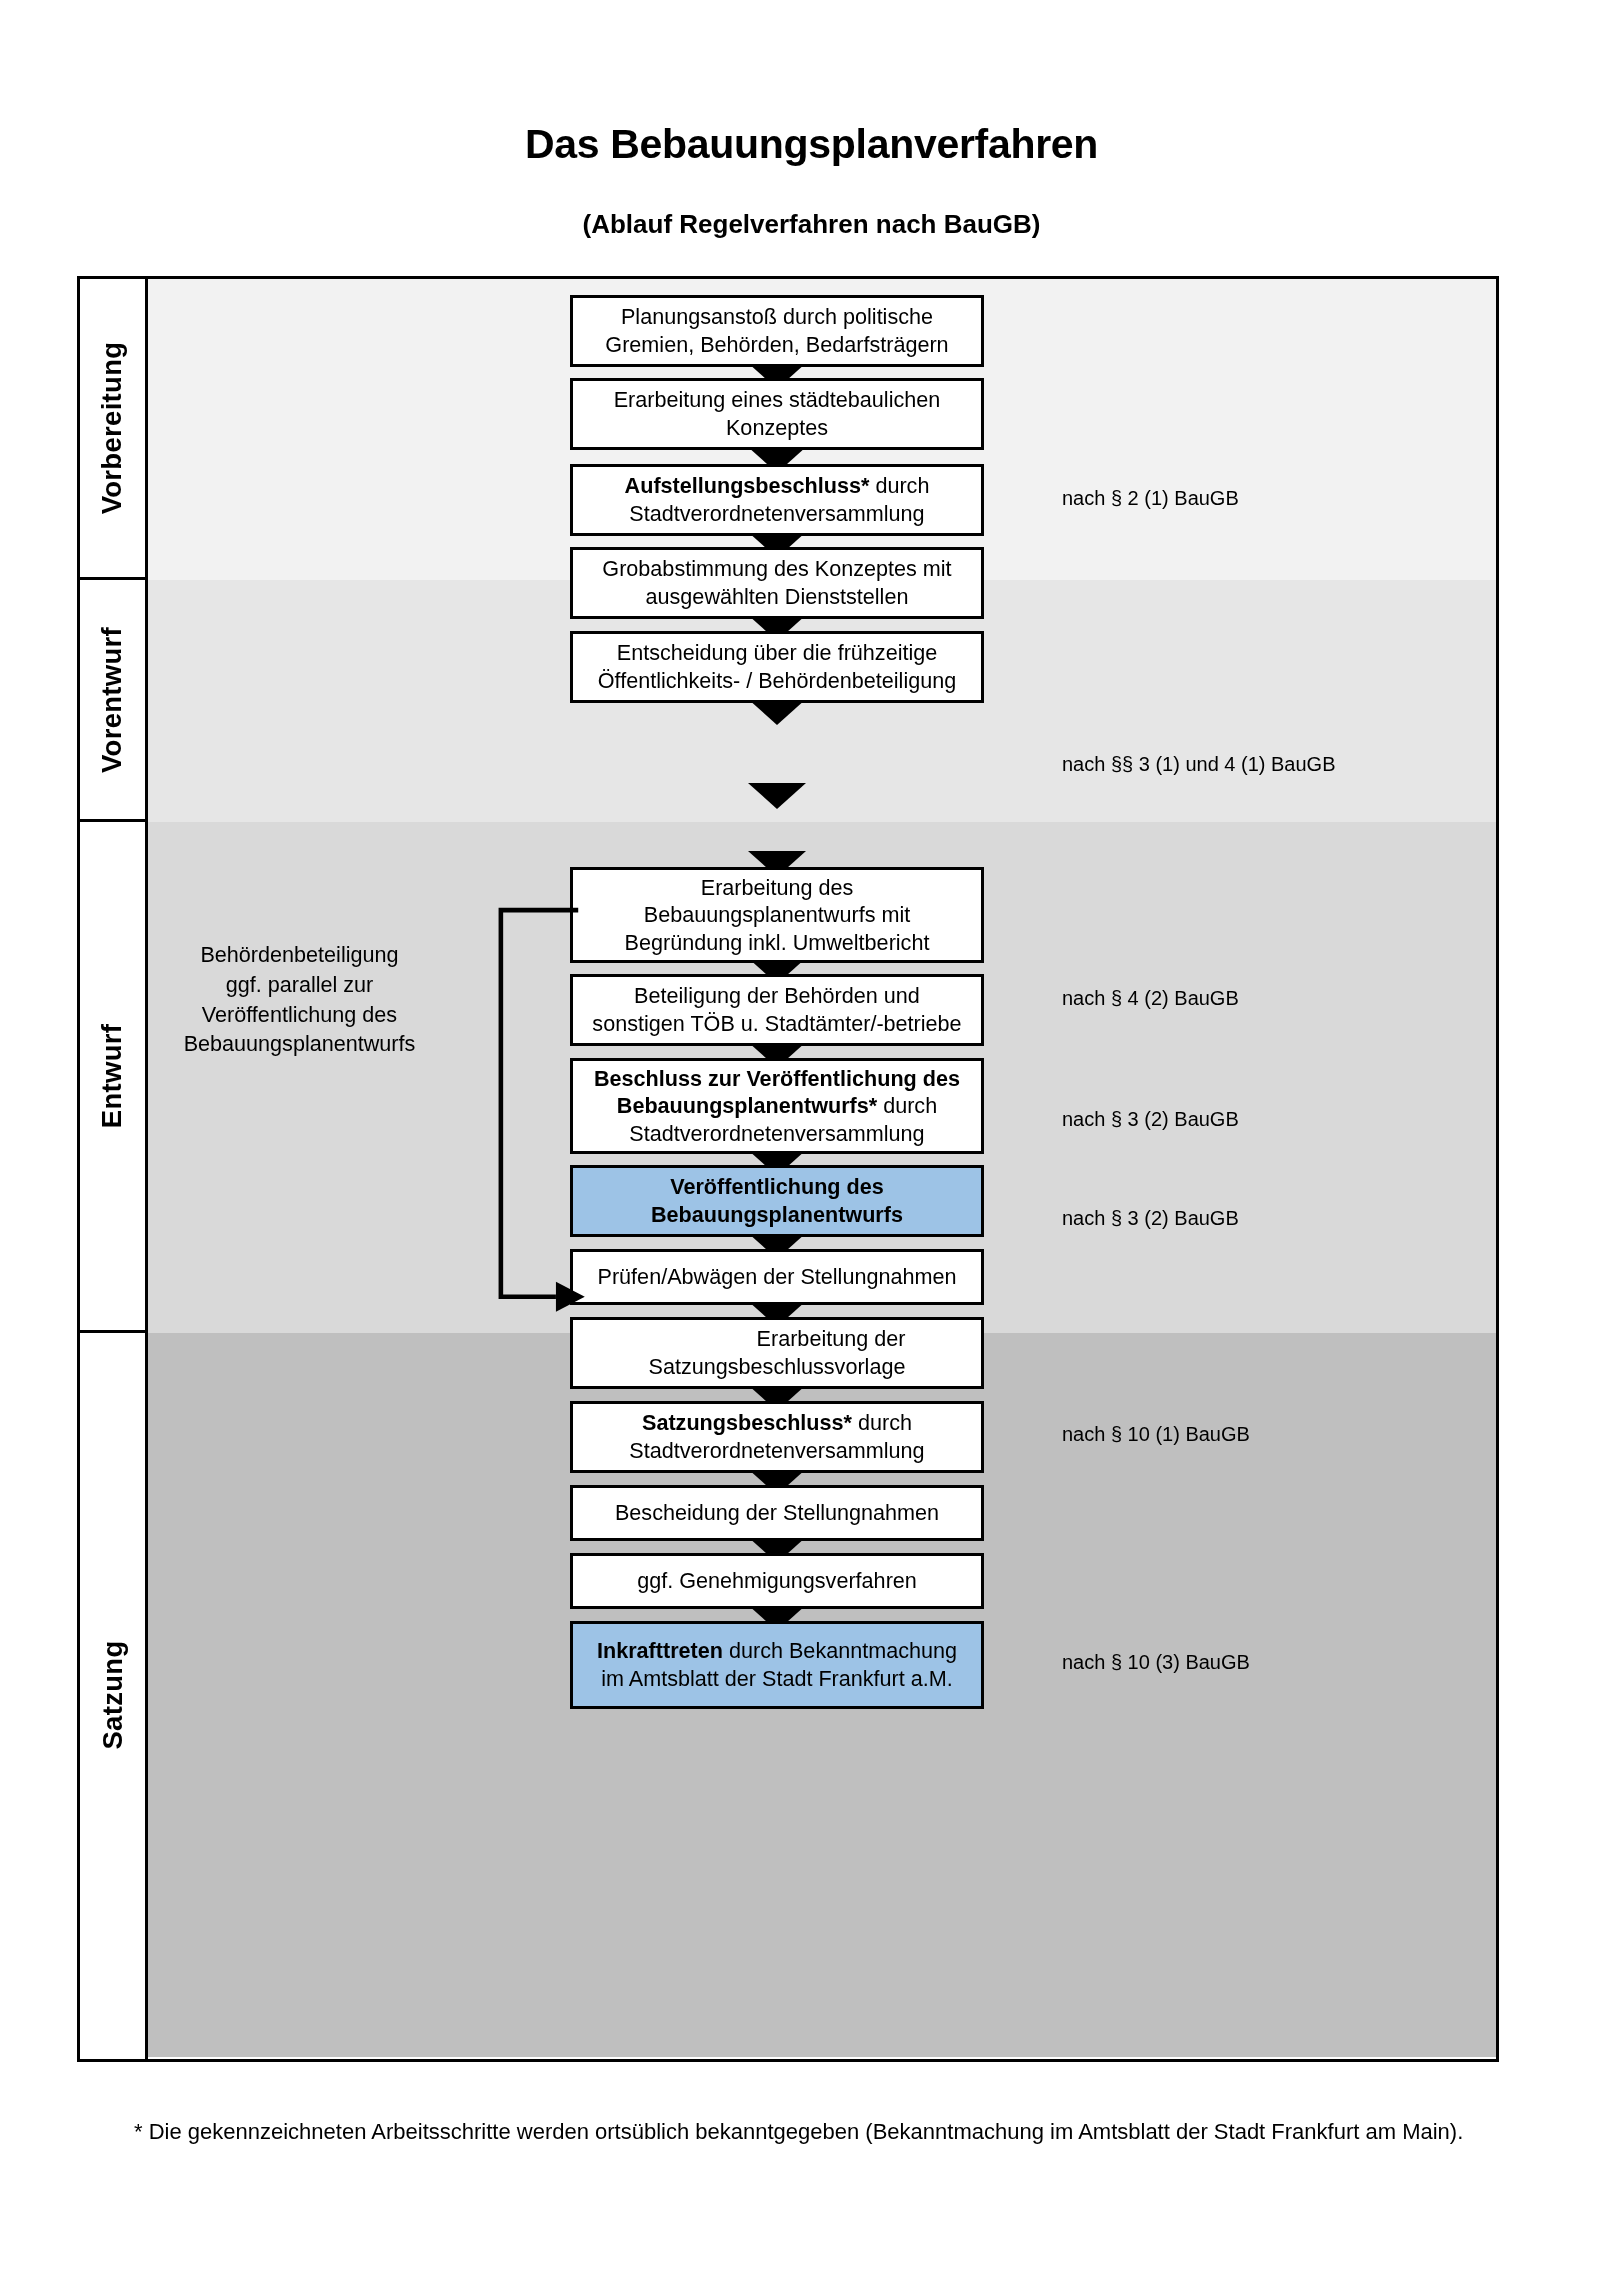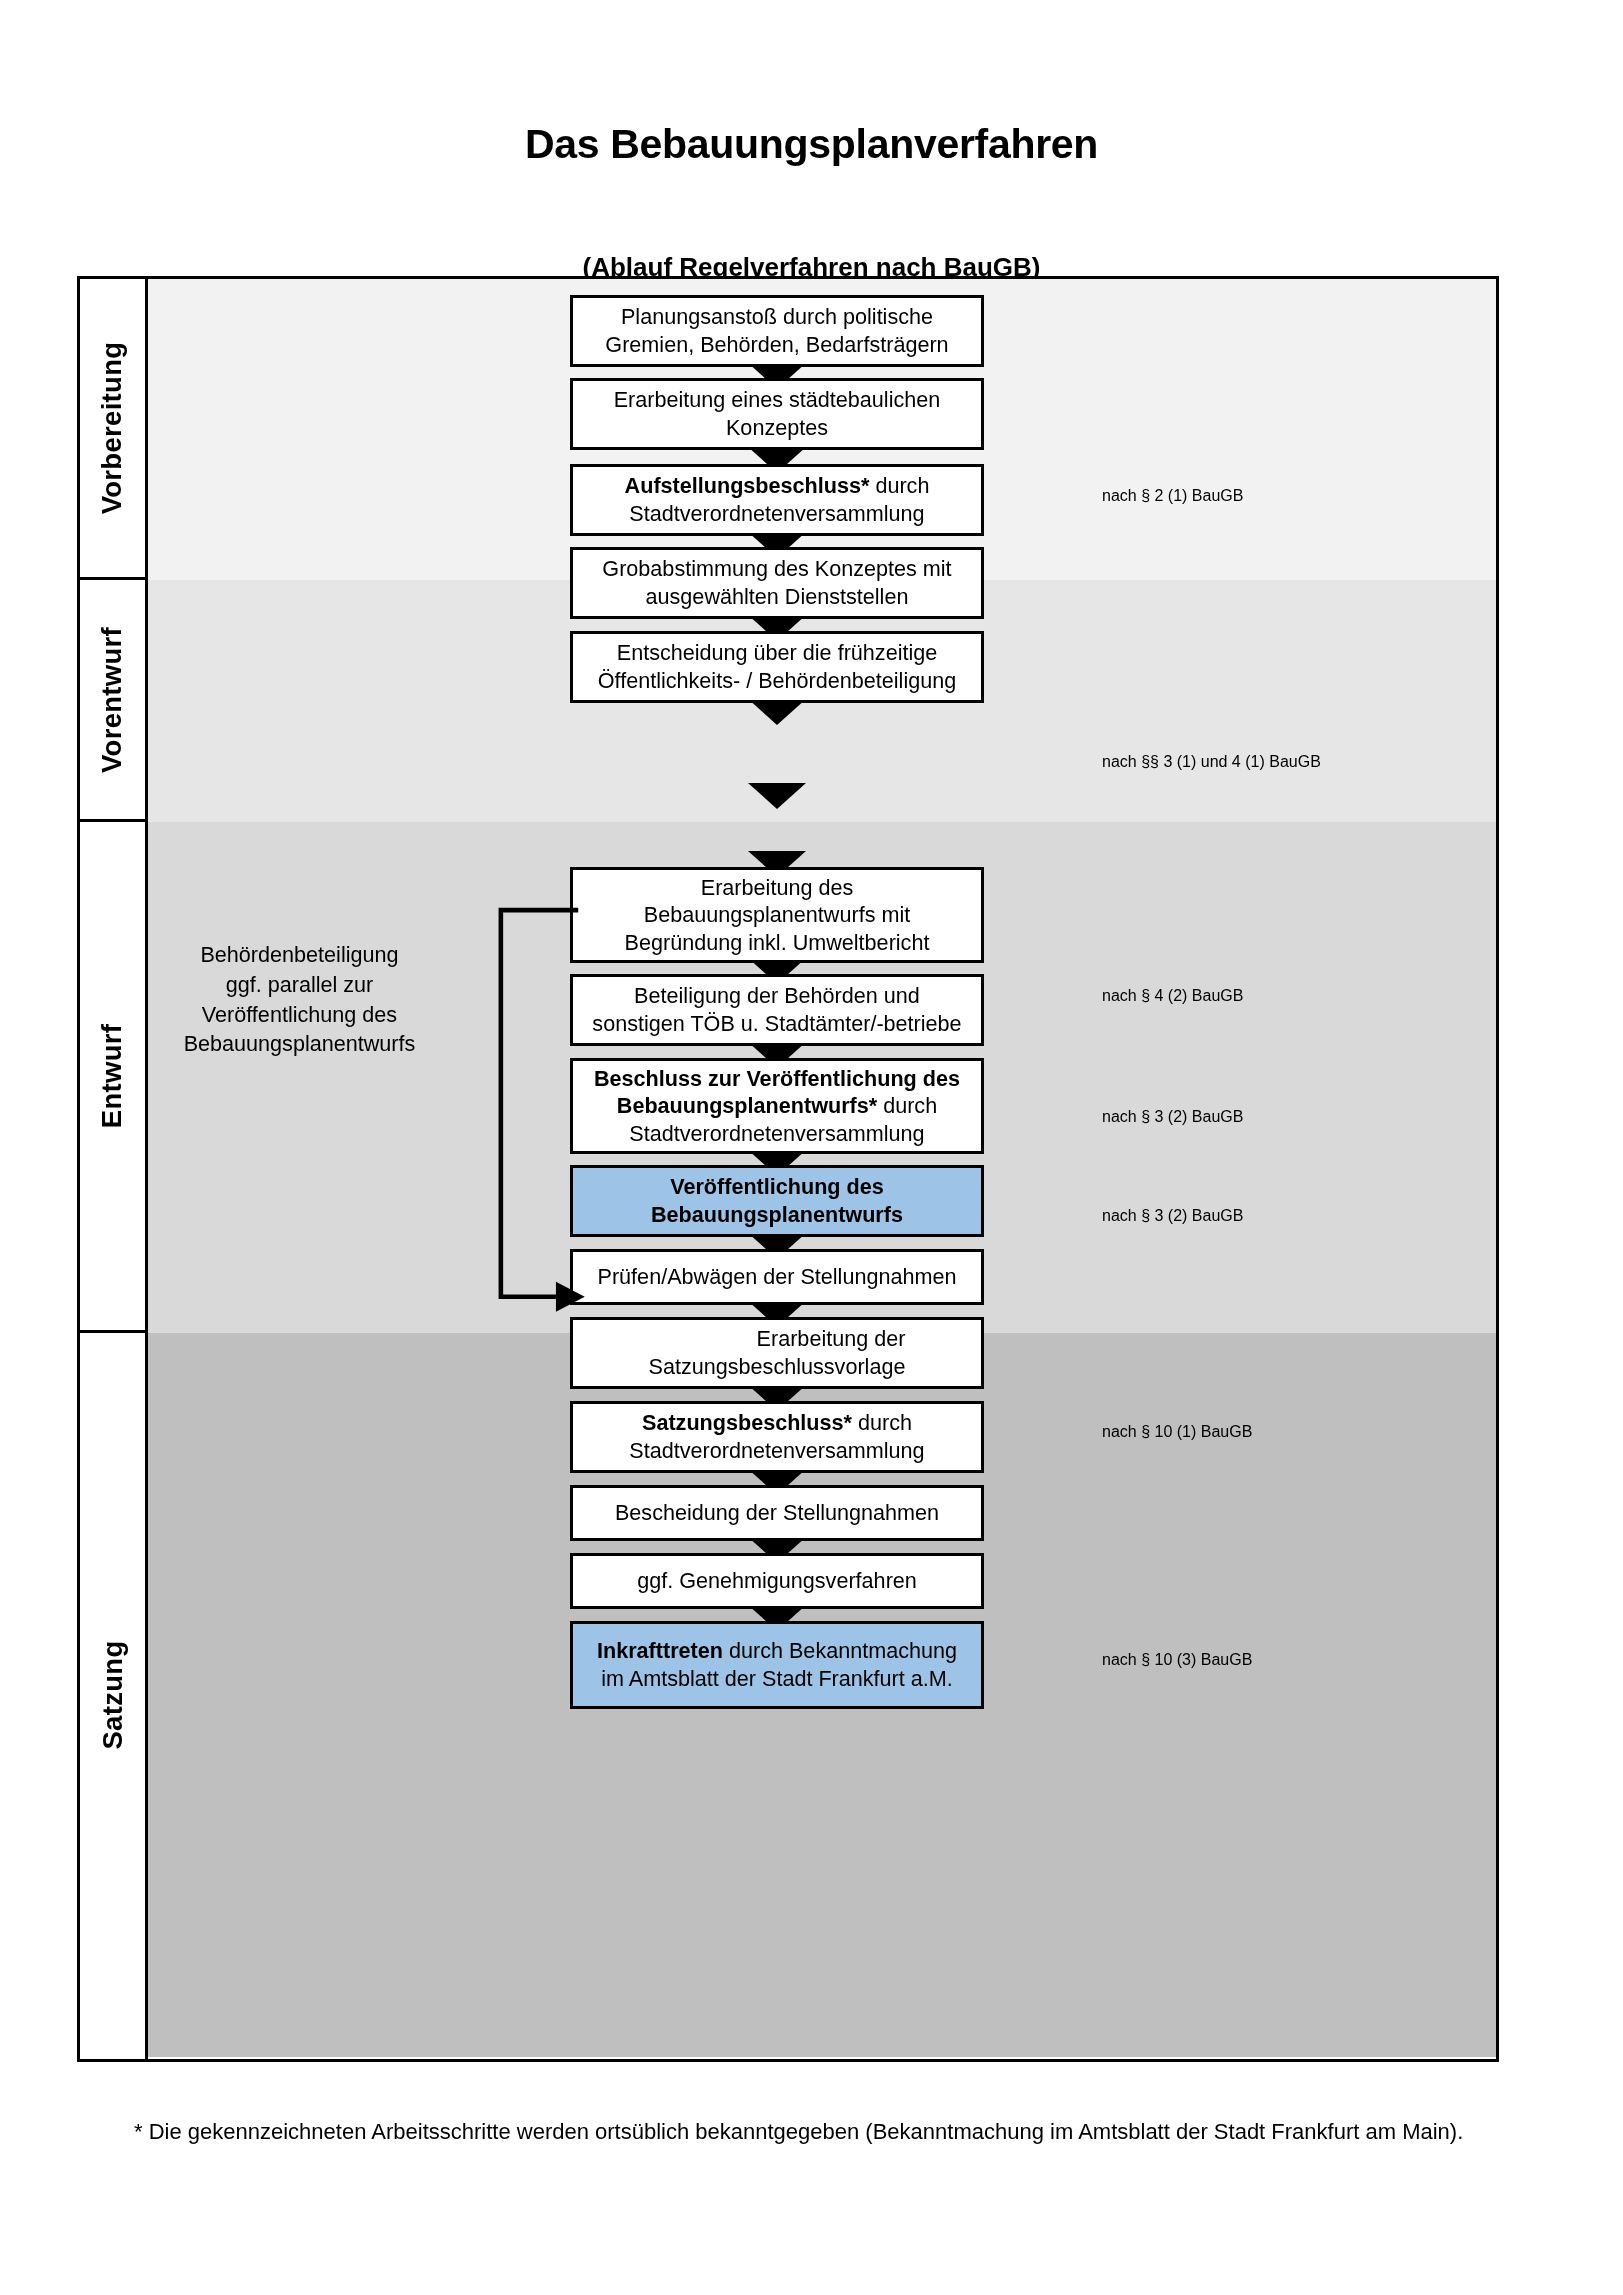--- a/index.html
+++ b/index.html
@@ -26,21 +26,20 @@
     font-weight: bold;
     letter-spacing: -0.3px;
   }
   #subtitle {
     position: absolute;
     left: 0; top: 209px;
     width: 1623px;
     text-align: center;
     font-size: 26px;
     font-weight: bold;
-    margin-top: 43px;
   }
 
   
   #chart-frame {
     position: absolute;
     left: 77px;
     top: 276px;
     width: 1422px;
     height: 1786px;
     border: 3.9px solid #000000;
@@ -113,24 +112,23 @@
     border-left: 29px solid transparent;
     border-right: 29px solid transparent;
     border-top: 26px solid #000000;
     z-index: 3;
   }
 
   
   .legalref {
     position: absolute;
     left: 982px;
-    font-size: 16px;
+    font-size: 20px;
     white-space: nowrap;
     z-index: 5;
-    margin-left: 40px;
   }
 
   
   #side-note {
     position: absolute;
     left: 79px;
     top: 661px;
     width: 281px;
     text-align: center;
     font-size: 21.6px;

